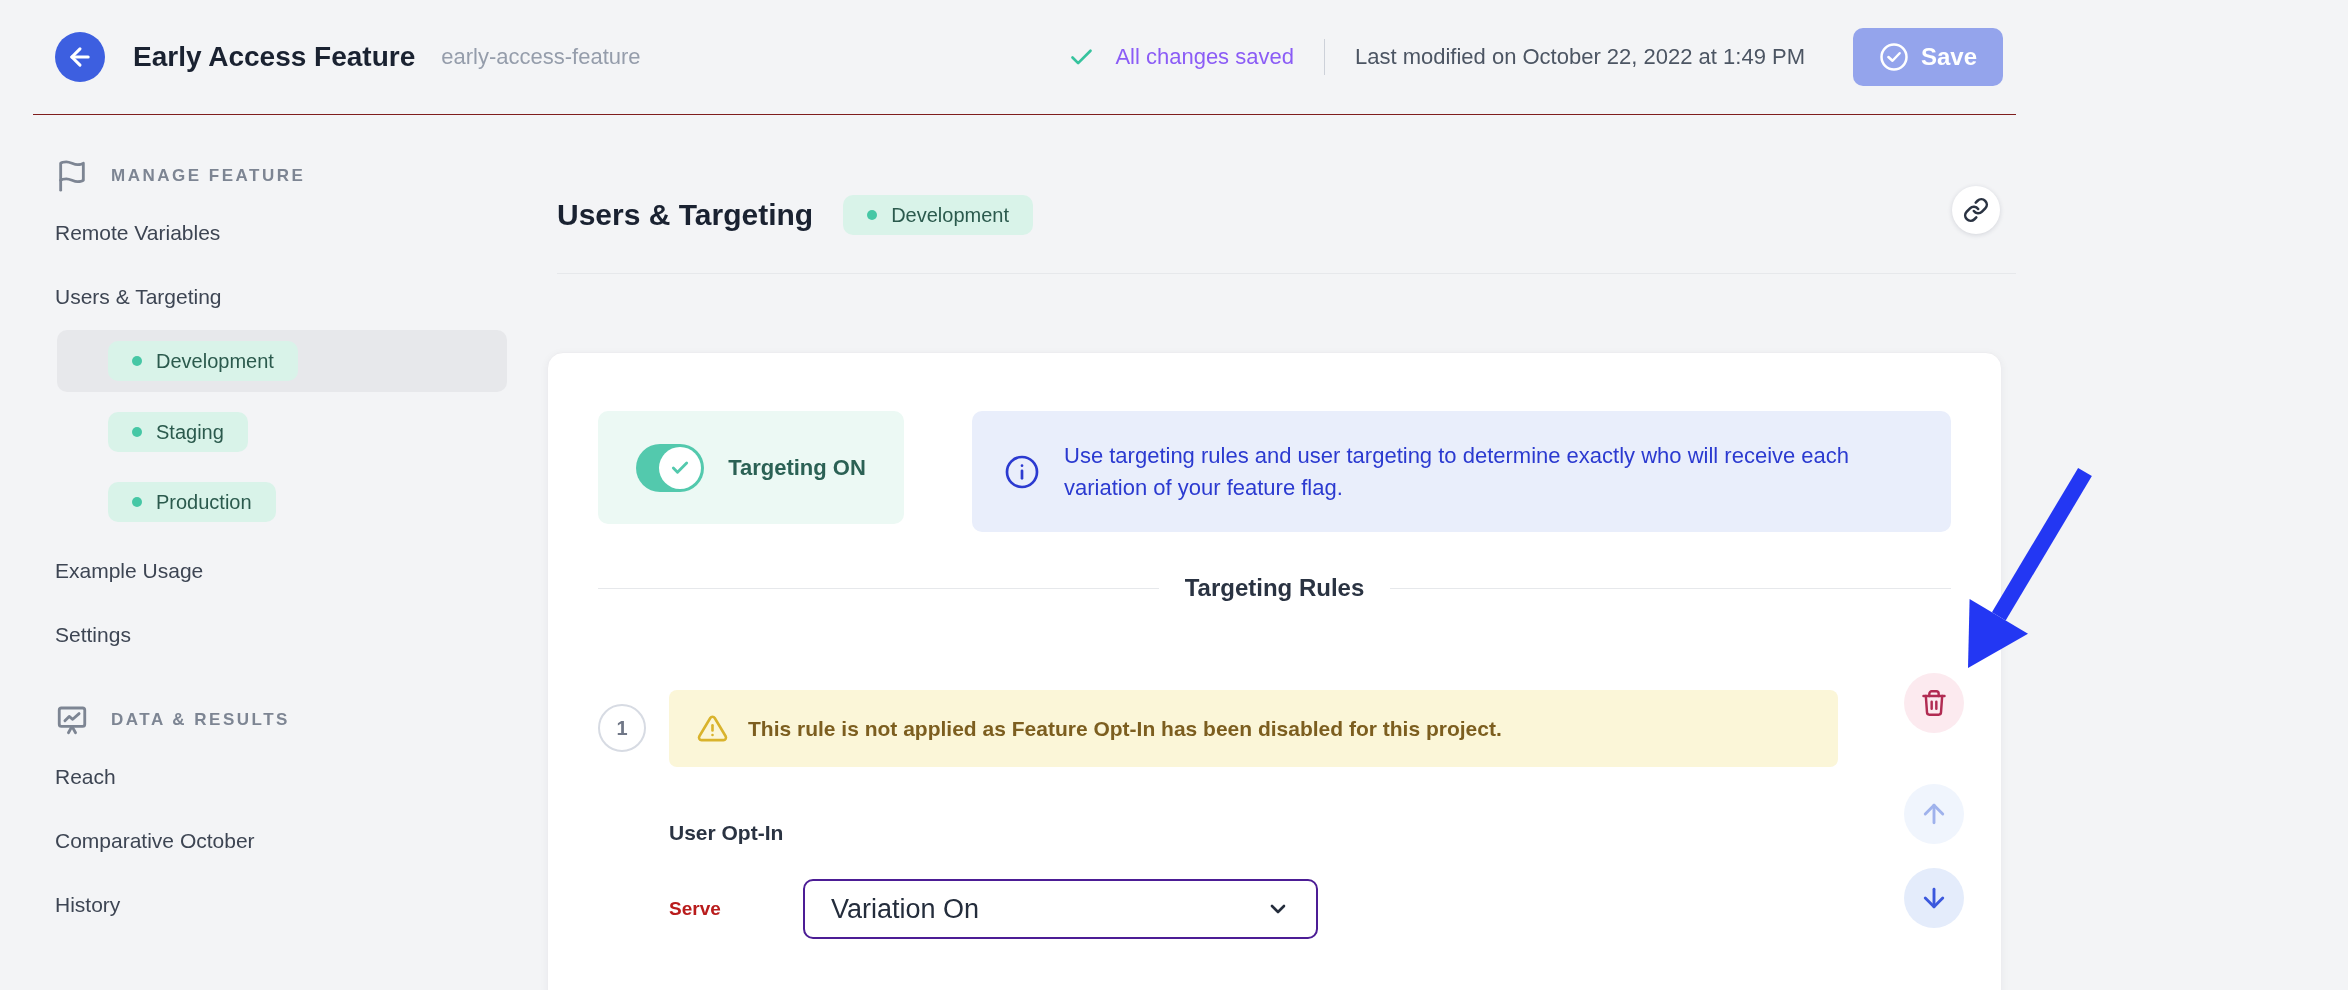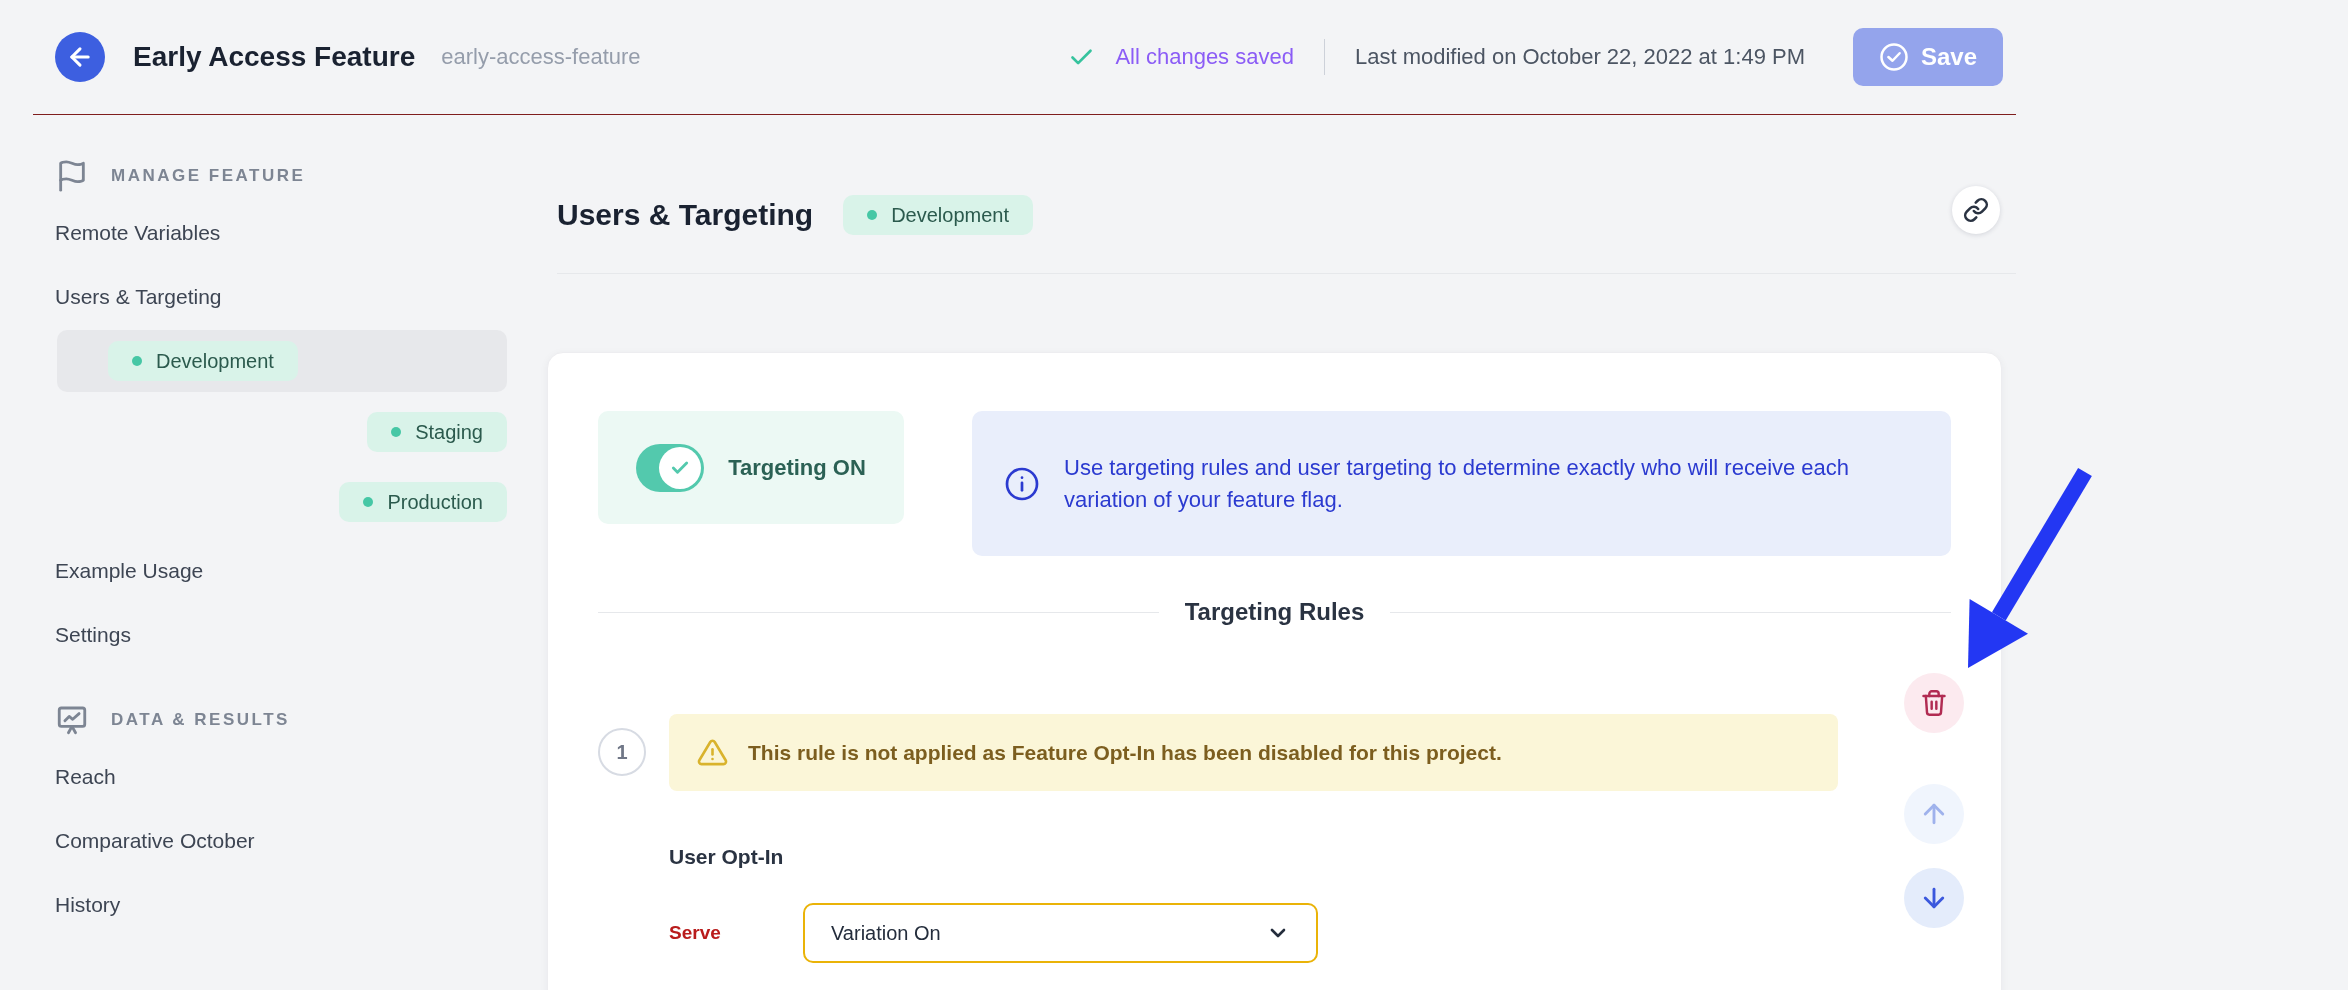--- a/index.html
+++ b/index.html
@@ -41,21 +41,21 @@
   
   .sidebar { position:absolute; left:55px; top:115px; width:452px; padding-top:43px; }
   .side-section { display:flex; align-items:center; gap:22px; color:#7d8593; height:36px; }
   .side-section .sec-label { font-size:17px; font-weight:700; letter-spacing:2.5px; }
   .sec-manage { margin-bottom:26px; }
   .side-item { font-size:21px; color:#3d4553; line-height:26px; cursor:pointer; }
   .it-rv { margin-bottom:38px; }
   .it-ut { margin-bottom:20px; }
   .env-row { width:450px; margin-left:2px; border-radius:10px; display:flex; align-items:center; cursor:pointer; }
   .env-row.selected { background:#e7e8eb; height:62px; margin-bottom:20px; }
-  .env-row.plain { height:40px;justify-content:flex-end; }
+  .env-row.plain { height:40px; }
   .env-staging { margin-bottom:30px; }
   .env-production { margin-bottom:36px; }
   .env-row .pill { margin-left:51px; }
   .pill {
     display:inline-flex; align-items:center; gap:14px;
     background:#d9f3e9; border-radius:10px; padding:0 24px; height:40px;
     font-size:20px; color:#2b5a4d; font-weight:500; white-space:nowrap;
   }
   .pill .dot { width:10px; height:10px; border-radius:50%; background:#46c7a5; }
   .it-example { margin-bottom:38px; }
@@ -88,21 +88,21 @@
     width:306px; height:113px; background:#ecf9f4; border-radius:10px; flex:none;
     display:flex; align-items:center; justify-content:center; gap:24px;
   }
   .switch { position:relative; width:68px; height:48px; border-radius:24px; background:#53c9ad; border:none; cursor:pointer; }
   .knob {
     position:absolute; right:3px; top:3px; width:42px; height:42px; border-radius:50%;
     background:#fff; color:#53c9ad; display:flex; align-items:center; justify-content:center;
   }
   .toggle-label { font-size:22px; font-weight:600; color:#2b6154; }
   .info-box {
-    flex:1; height:145px; background:#e9eefb; border-radius:10px;
+    flex:1; height:121px; background:#e9eefb; border-radius:10px;
     display:flex; align-items:center; gap:24px; padding:0 32px;
   }
   .info-box .icon { color:#2b3ad0; flex:none; }
   .info-text { font-size:22px; line-height:32px; color:#2b3ad0; font-weight:500; max-width:920px; }
 
   .rules-divider { display:flex; align-items:center; gap:26px; margin-top:42px; height:28px; }
   .rules-divider .line { flex:1; height:1px; background:#e6e8eb; }
   .rules-title { font-size:24px; font-weight:700; color:#2a3342; }
 
   .rule { display:flex; align-items:flex-start; margin-top:88px; }
@@ -115,23 +115,23 @@
   .warning {
     height:77px; background:#fbf6d8; border-radius:8px;
     display:flex; align-items:center; gap:20px; padding:0 28px;
   }
   .warning .icon { color:#d9b32c; flex:none; }
   .warning-text { font-size:21px; font-weight:700; color:#7c5e1f; }
   .rule-name { margin-top:54px; font-size:21px; font-weight:700; color:#2a3342; }
   .serve-row { margin-top:34px; display:flex; align-items:center; }
   .serve-label { width:134px; font-size:19px; font-weight:700; color:#b91c1c; }
   .dropdown {
-    width:515px; height:60px; background:#fff; border:2px solid #eab308; border-radius:10px;
+    width:515px; height:60px; background:#fff; border:2px solid #4c1d95; border-radius:10px;
     display:flex; align-items:center; justify-content:space-between; padding:0 26px;
-    font-family:inherit; font-size:20px; color:#242d3c; cursor:pointer;
+    font-family:inherit; font-size:27px; color:#242d3c; cursor:pointer;
   }
 
   .action {
     position:absolute; width:60px; height:60px; border-radius:50%; border:none; cursor:pointer;
     display:flex; align-items:center; justify-content:center;
   }
   .action.trash { right:37px; top:320px; background:#fceaef; color:#b12b52; }
   .action.up    { right:37px; top:431px; background:#f0f5fd; color:#9fb2ec; }
   .action.down  { right:37px; top:515px; background:#e4ecfb; color:#3b58dd; }
 

